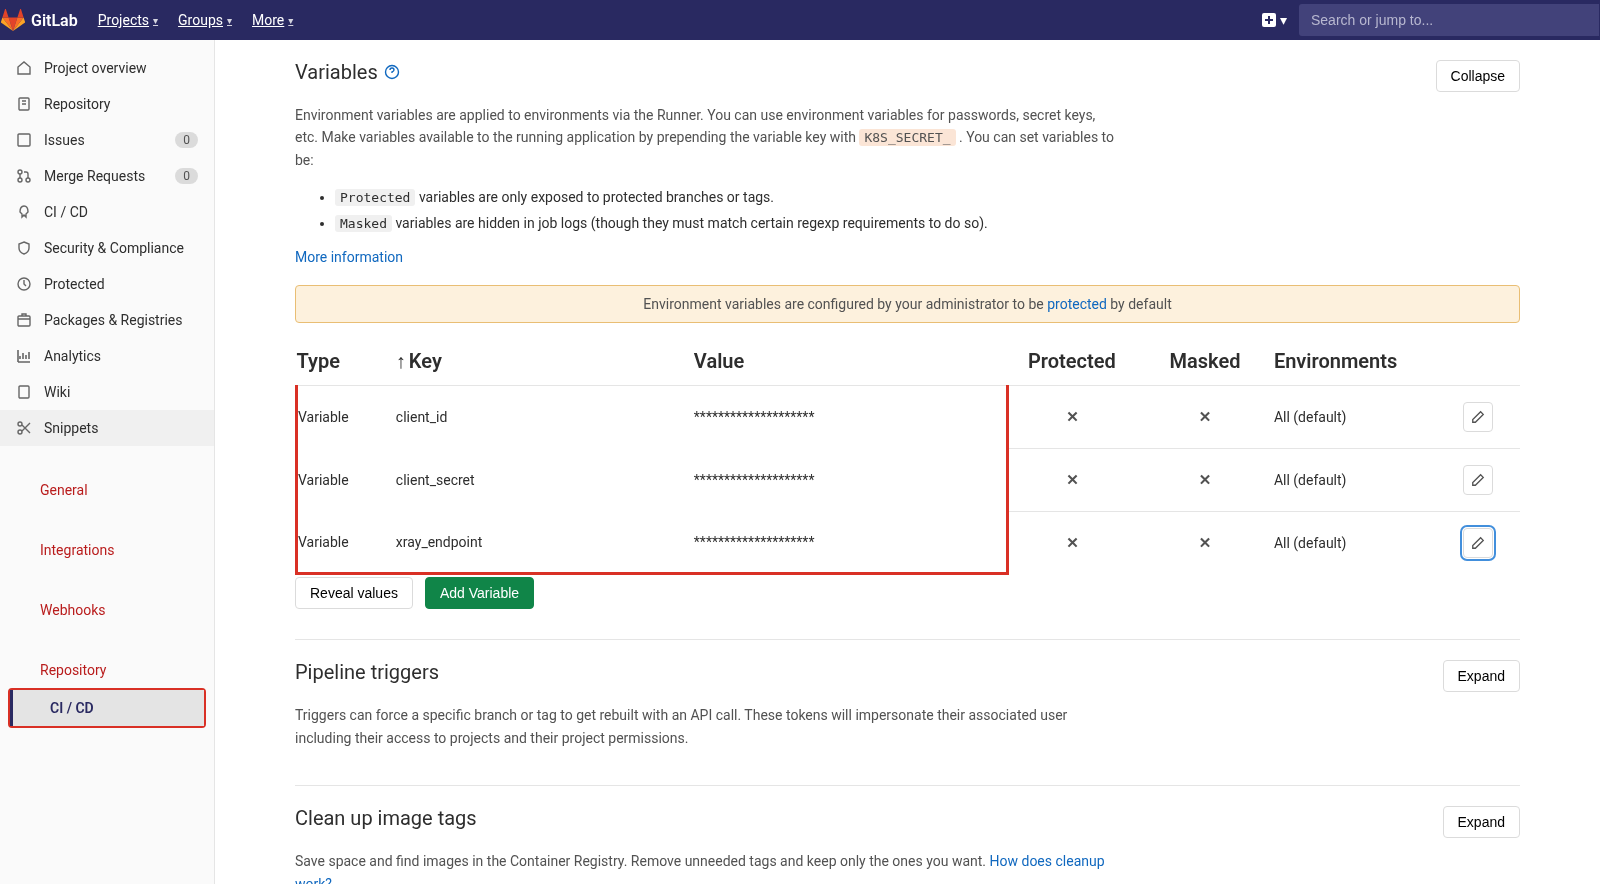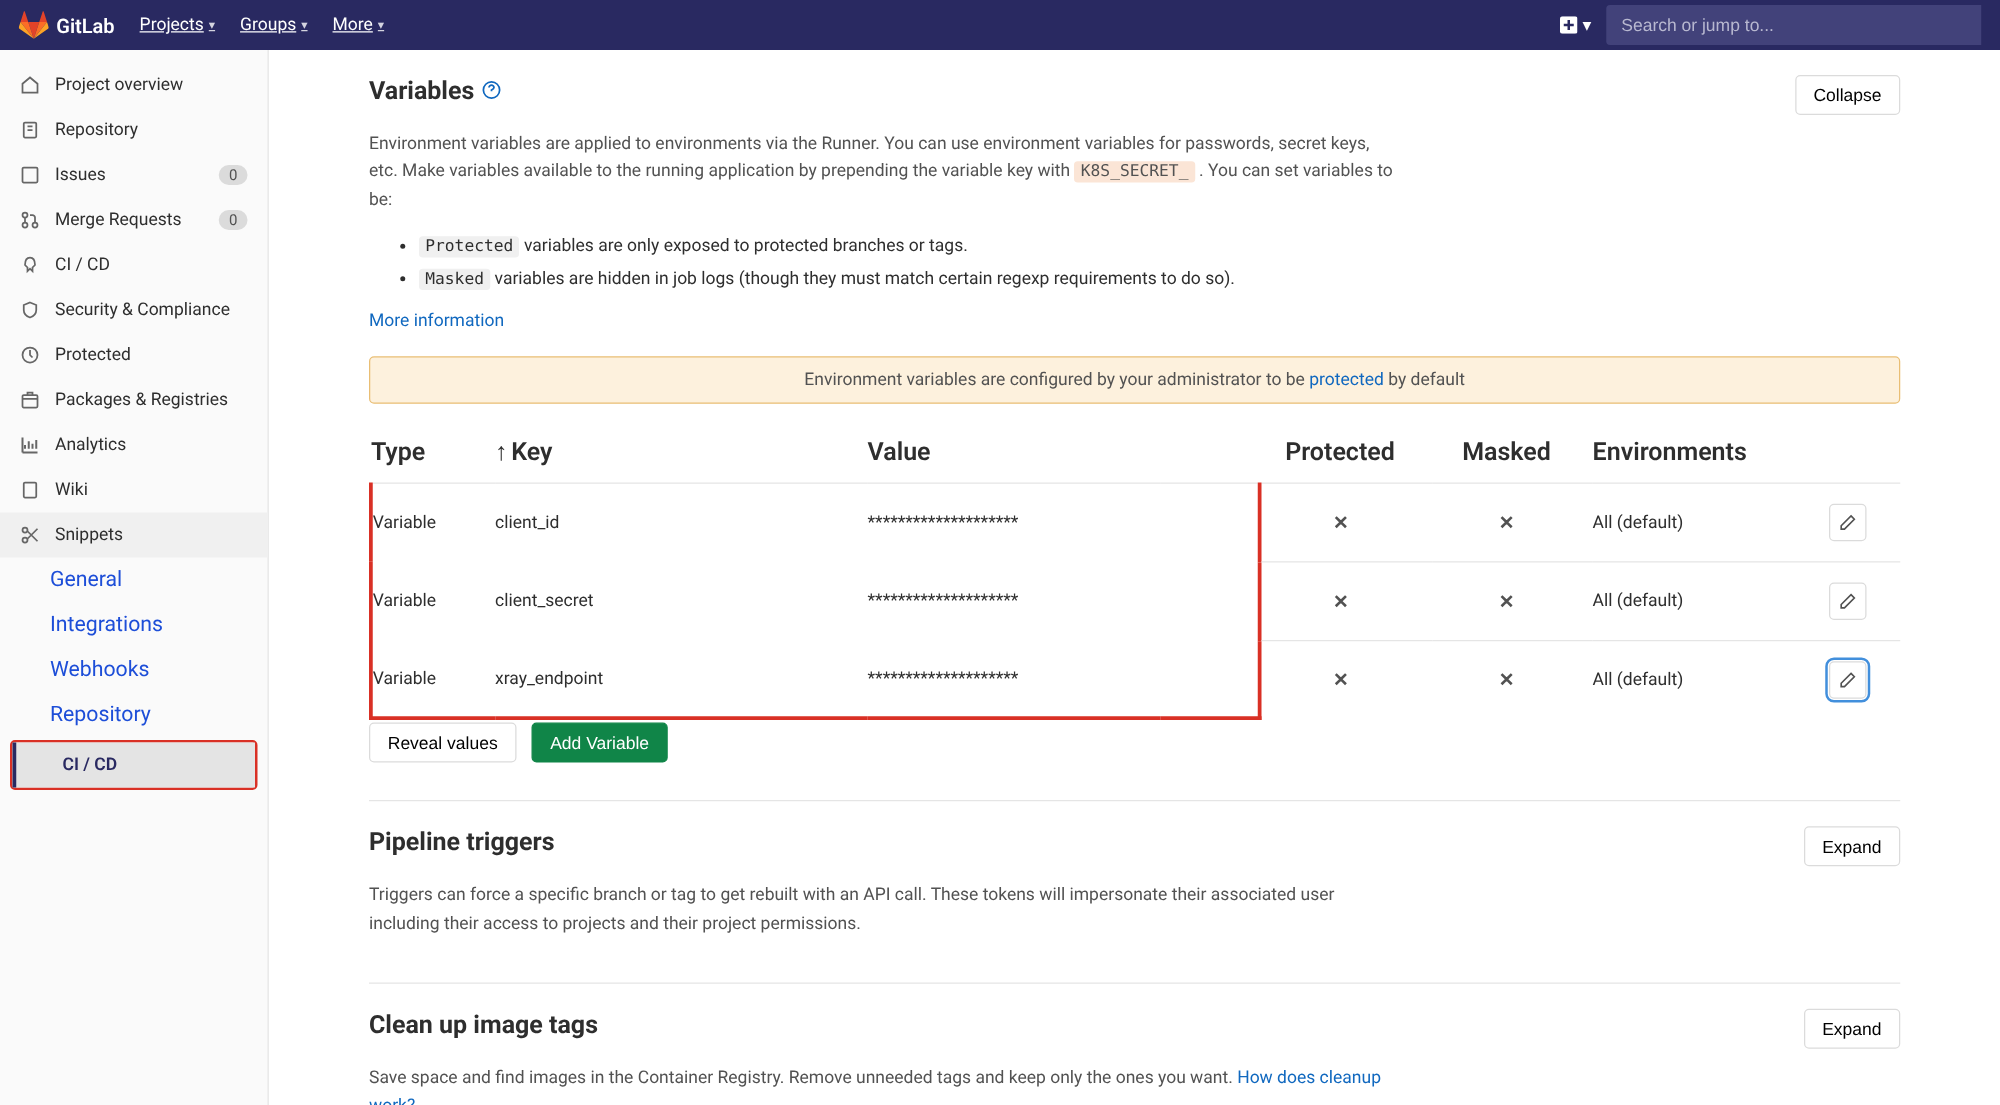--- a/index.html
+++ b/index.html
@@ -1,19 +1,19 @@
 <!DOCTYPE html>
 <html><head>
 <meta charset="utf-8">
 <style>
 * { box-sizing: border-box; margin: 0; padding: 0; }
 body { font-family: -apple-system, BlinkMacSystemFont, "Segoe UI", Roboto, sans-serif; font-size: 14px; color: #2e2e2e; background: #fff; }
 
 
-.header { height: 40px; background: #292961; display: flex; align-items: center; padding: 0 15px; color: #fff; }
+.header { height: 40px; background: #292961; display: flex; align-items: center; padding: 0 1px; color: #fff; }
 .logo { display: flex; align-items: center; gap: 6px; margin-right: 20px; }
 .logo-icon { width: 24px; height: 24px; }
 .logo-text { font-weight: 600; font-size: 16px; }
 .nav-menu { display: flex; gap: 20px; text-decoration: underline; }
 .nav-item { display: flex; align-items: center; gap: 4px; color: #fff; cursor: pointer; font-size: 14px; }
 .nav-item .chev { font-size: 10px; opacity: 0.8; }
 .header-right { margin-left: auto; display: flex; align-items: center; gap: 12px; }
 .plus-icon { display: flex; align-items: center; gap: 4px; color: #fff; cursor: pointer; }
 .search-box { background: #42427a; border: none; padding: 8px 12px; color: #ccc; width: 300px; border-radius: 3px 0 0 3px; font-size: 14px; }
 .search-box::placeholder { color: #b8b8d0; }
@@ -23,28 +23,28 @@
 .sidebar { width: 215px; background: #fafafa; border-right: 1px solid #e5e5e5; overflow-y: auto; padding-top: 10px; }
 .main { flex: 1; overflow-y: auto; padding: 20px 80px 40px 80px; }
 
 
 .side-item { display: flex; align-items: center; padding: 10px 16px; gap: 12px; color: #2e2e2e; cursor: pointer; font-size: 14px; }
 .side-item .icon { width: 16px; height: 16px; display: flex; align-items: center; justify-content: center; flex-shrink: 0; }
 .side-item .badge { margin-left: auto; background: #dbdbdb; border-radius: 10px; padding: 1px 8px; font-size: 12px; color: #525252; }
 .side-item.active { background: #f0f0f0; color: #1068bf; font-weight: 500; }
 .side-item.active-sub { background: #e4e4e4; color: #292961; font-weight: 600; border-left: 3px solid #292961; padding-left: 37px; }
 .side-item.snip { background: #f0f0f0; }
-.side-sub { padding: 8px 16px 8px 40px; color: #1d4ed8; cursor: pointer; font-size: 17px; }
+.side-sub { padding: 8px 16px 8px 40px; color: #b91c1c; cursor: pointer; font-size: 14px; margin-top: 28px; }
 .red-box { border: 2px solid #d93025; border-radius: 4px; margin: 2px 8px; }
 
 
 .section { border-top: 1px solid #e5e5e5; padding: 20px 0 30px 0; }
 .section:first-child { border-top: none; padding-top: 0; }
 .section-head { display: flex; align-items: flex-start; justify-content: space-between; margin-bottom: 12px; }
-.section-title { font-size: 20px; font-weight: 700; display: flex; align-items: center; gap: 6px; }
+.section-title { font-size: 20px; font-weight: 400; display: flex; align-items: center; gap: 6px; }
 .help-icon { color: #1068bf; display: inline-flex; }
 .section-desc { color: #525252; line-height: 1.6; max-width: 820px; margin-bottom: 6px; }
 .code-inline { background: #fbe5d6; padding: 1px 5px; border-radius: 3px; font-family: Menlo, Monaco, monospace; font-size: 13px; }
 .bullets { margin: 12px 0 12px 40px; line-height: 1.9; }
 .bullets .code-inline { background: #f0f0f0; }
 .link { color: #1068bf; cursor: pointer; }
 .btn { border: 1px solid #dbdbdb; background: #fff; border-radius: 4px; padding: 7px 14px; cursor: pointer; font-size: 14px; }
 .btn-primary { background: #108548; color: #fff; border-color: #108548; }
 .btn-group { display: flex; gap: 12px; margin-top: 2px; }
 

